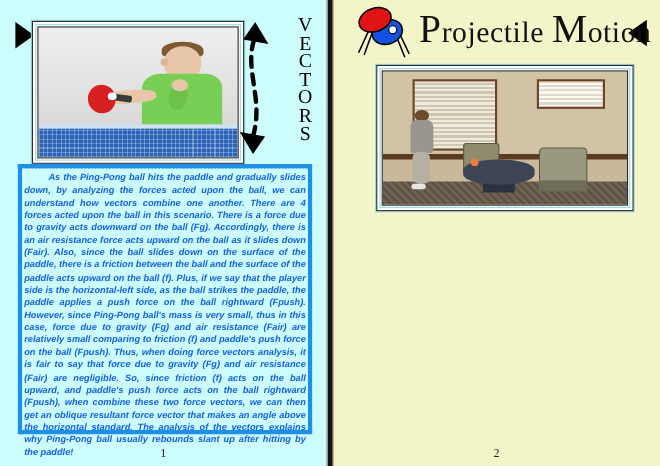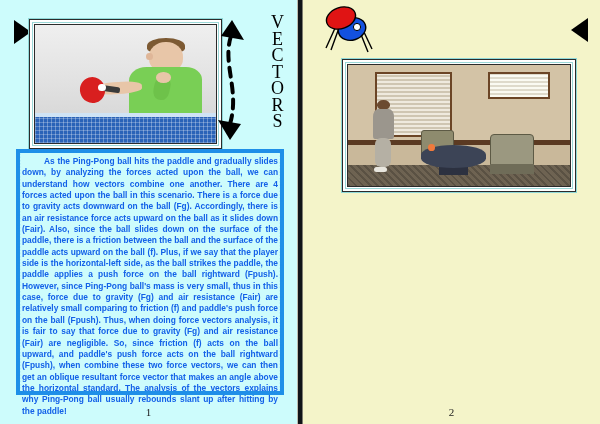--- a/index.html
+++ b/index.html
@@ -114,21 +114,21 @@
     background:#b5b0a4;border-radius:6px;}
   .rm-boy-shoe{position:absolute;left:6%;bottom:-2%;width:62%;height:6%;
     background:#e8e6de;border-radius:3px;}
 
   
   .textbox{position:absolute;box-sizing:border-box;padding:7px 6px 6px 6px;
     text-align:justify;font-weight:bold;}
   .zig{position:absolute;inset:0;pointer-events:none;}
   #text-left{left:16px;top:149px;width:268px;height:192px;
     color:#1361e8;font-size:8.4px;line-height:11.35px;
-    background:#CDFCFC;}
+    background:#CDFCFC;font-style:italic;}
   .tb-ind{display:block;text-indent:22px;}
 
   
   .pagenum{position:absolute;bottom:6px;left:0;right:0;text-align:center;
     font-family:"Liberation Serif",serif;font-size:11px;color:#1c1c1c;}
 </style>
 </head>
 <body>
 
 <div class="spread">
@@ -194,20 +194,23 @@
     <svg id="paddles-icon" viewBox="0 0 56 52">
       <g stroke="#000" stroke-width="1.4" fill="none">
         <path d="M14 22 L4 44 M17 24 L9 46"></path>
         <path d="M38 28 L46 48 M41 26 L50 45"></path>
       </g>
       <ellipse cx="30" cy="25" rx="14" ry="11" transform="rotate(-18 30 25)" fill="#1351E0" stroke="#000" stroke-width="1.4"></ellipse>
       <ellipse cx="19" cy="14" rx="15" ry="10.5" transform="rotate(-20 19 14)" fill="#E01414" stroke="#000" stroke-width="1.4"></ellipse>
       <circle cx="35" cy="23" r="3.6" fill="#fff" stroke="#000" stroke-width="1"></circle>
     </svg>
 
+    <div id="title-projectile">
+      <span><span class="cap">P</span>rojectile <span class="cap">M</span>otion</span>
+    </div>
 
     <div class="photo-frame" id="photo-right">
       <div class="room-scene">
         <div class="rm-wall-top"></div>
         <div class="rm-chair-rail"></div>
         <div class="rm-wall-bot"></div>
         <div class="rm-blind"></div>
         <div class="rm-win-small"></div>
         <div class="rm-floor"></div>
         <div class="rm-chair1"></div>

